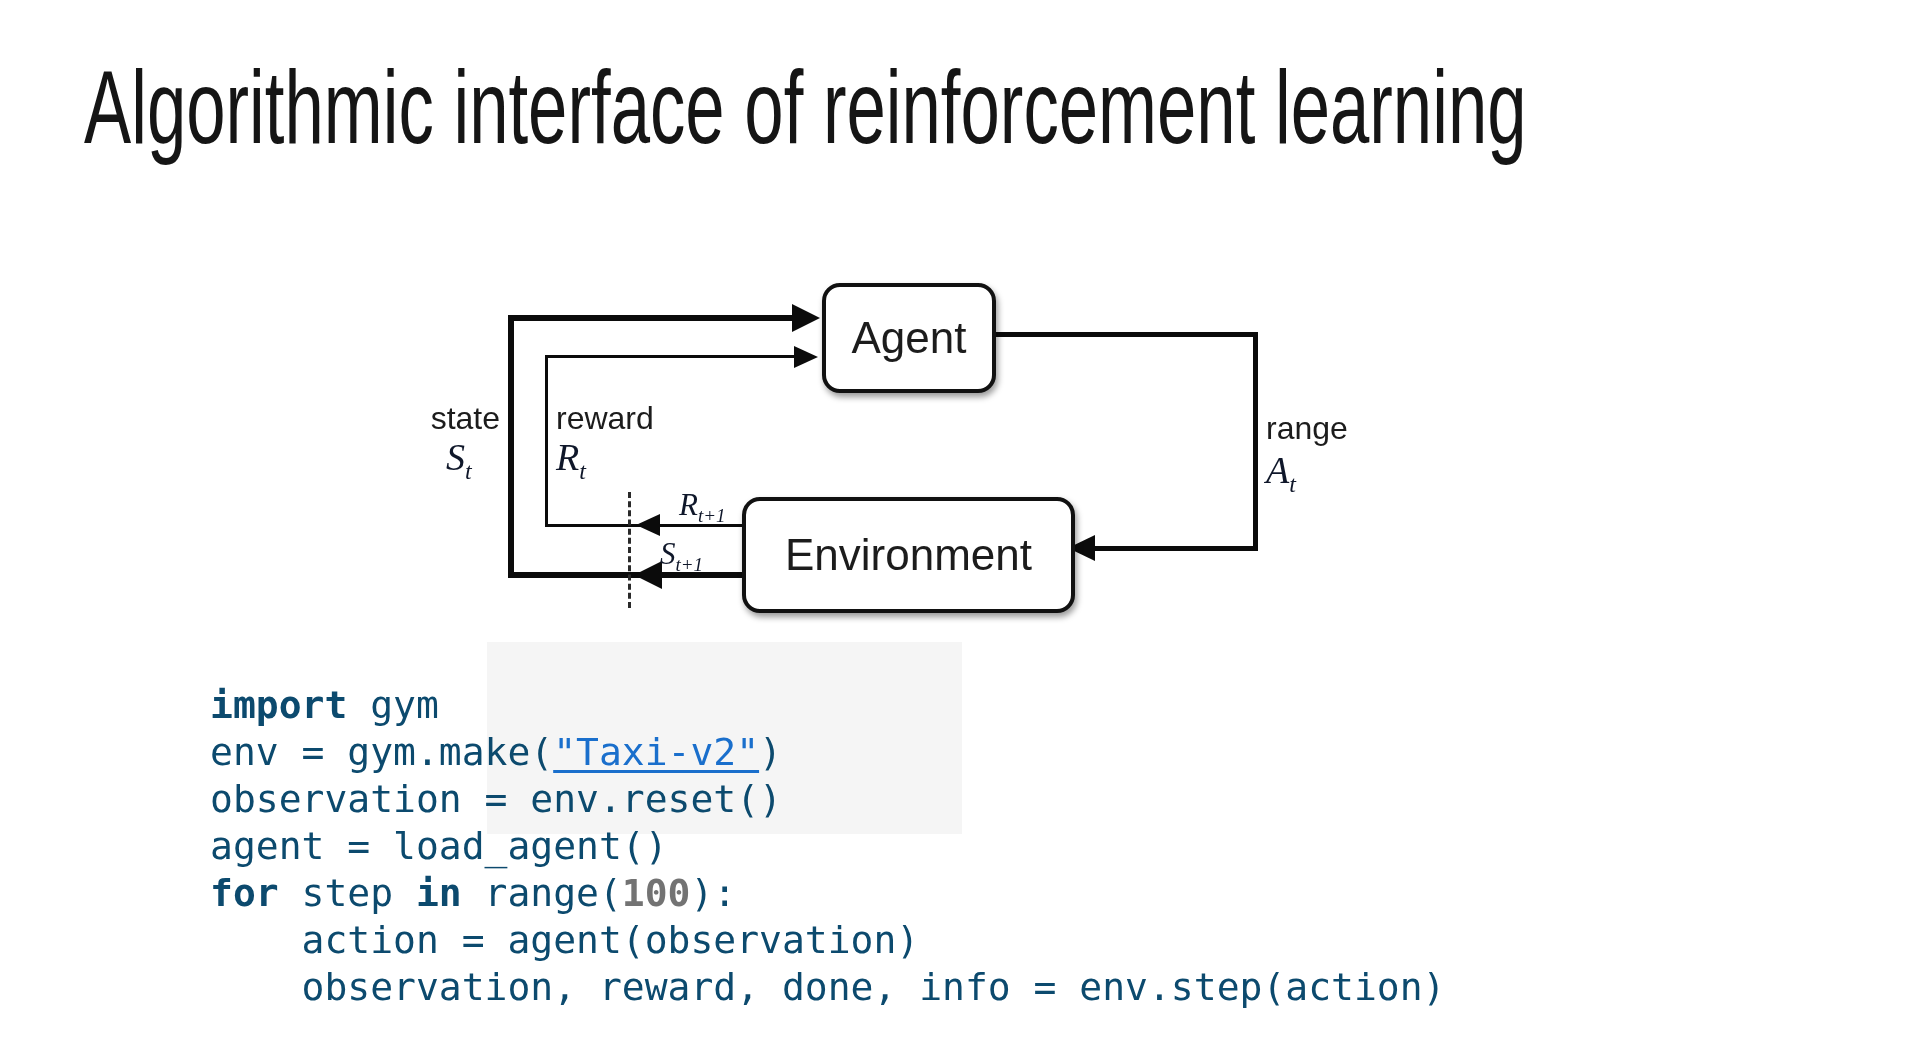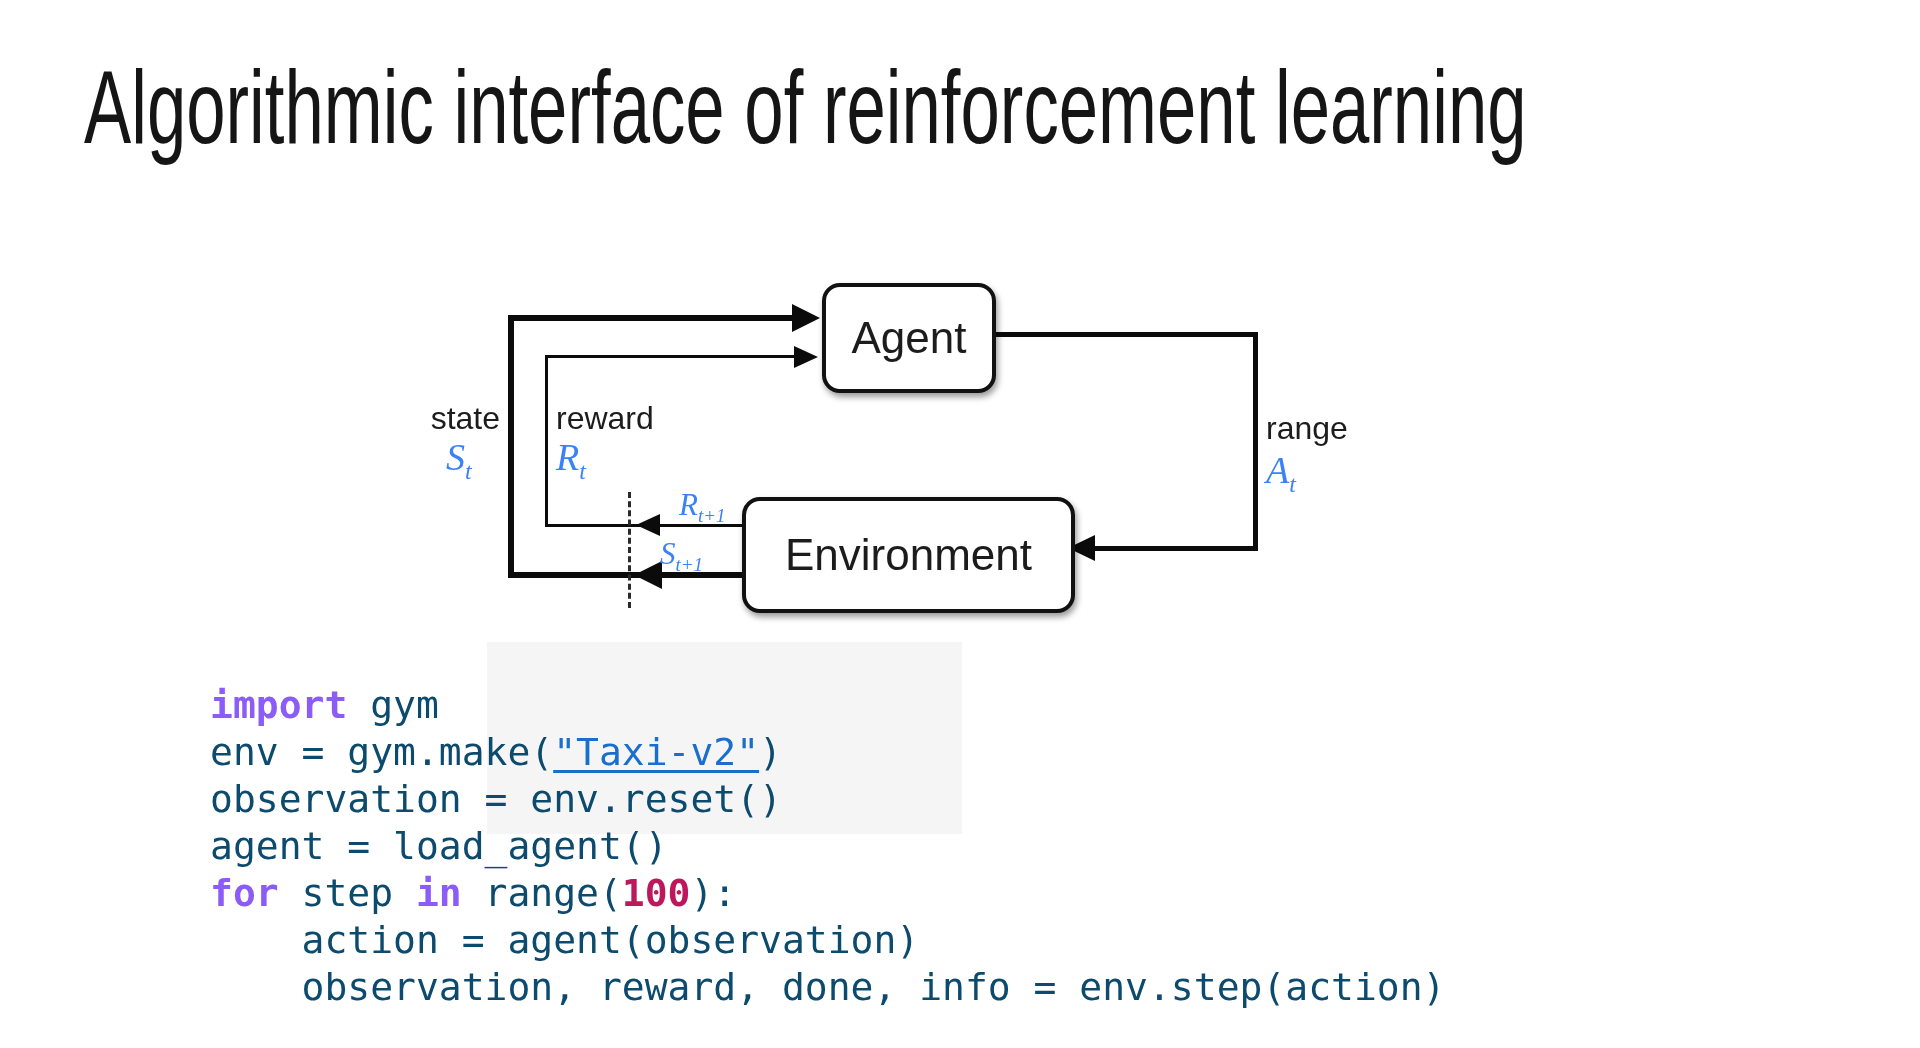--- a/index.html
+++ b/index.html
@@ -35,36 +35,36 @@
     position:absolute;background:#ffffff;border:4px solid #111111;border-radius:18px;
     display:flex;align-items:center;justify-content:center;
     font-size:44px;color:#1c1c1c;z-index:3;
     box-shadow:2px 4px 6px rgba(0,0,0,0.40);
   }
   .node-agent{left:822px;top:283px;width:166px;height:102px;}
   .node-env{left:742px;top:497px;width:325px;height:108px;}
   .dlabel{position:absolute;font-size:32px;color:#1c1c1c;z-index:2;white-space:nowrap;}
   .mathlabel{
     position:absolute;font-family:"Liberation Serif",serif;font-style:italic;
-    font-size:38px;color:#3b82f6;z-index:2;white-space:nowrap;
+    font-size:38px;color:#0f172a;z-index:2;white-space:nowrap;
   }
   .mathlabel sub{font-size:24px;line-height:0;}
   .mathlabel.small{font-size:31px;}
   .mathlabel.small sub{font-size:19px;}
   
   .code-block{
     position:absolute;left:210px;top:682px;z-index:2;
     font-family:"DejaVu Sans Mono","Liberation Mono",monospace;
     font-size:38px;line-height:47px;color:#373737;
   }
   .code-line{white-space:pre;}
   .tok-plain{color:#0c4a6e;margin-top:24px;}
-  .tok-kw{color:#8b5cf6;font-weight:bold;}
+  .tok-kw{color:#0c4a6e;font-weight:bold;}
   .tok-link{color:#1A6FCC;text-decoration:underline;text-decoration-thickness:3px;text-underline-offset:5px;cursor:pointer;}
-  .tok-num{color:#be185d;font-weight:bold;}
+  .tok-num{color:#737373;font-weight:bold;}
 </style>
 </head>
 <body>
 
 <h1 class="slide-title">Algorithmic interface of reinforcement learning</h1>
 
 <div class="code-ghost"></div>
 
 <div>
 

